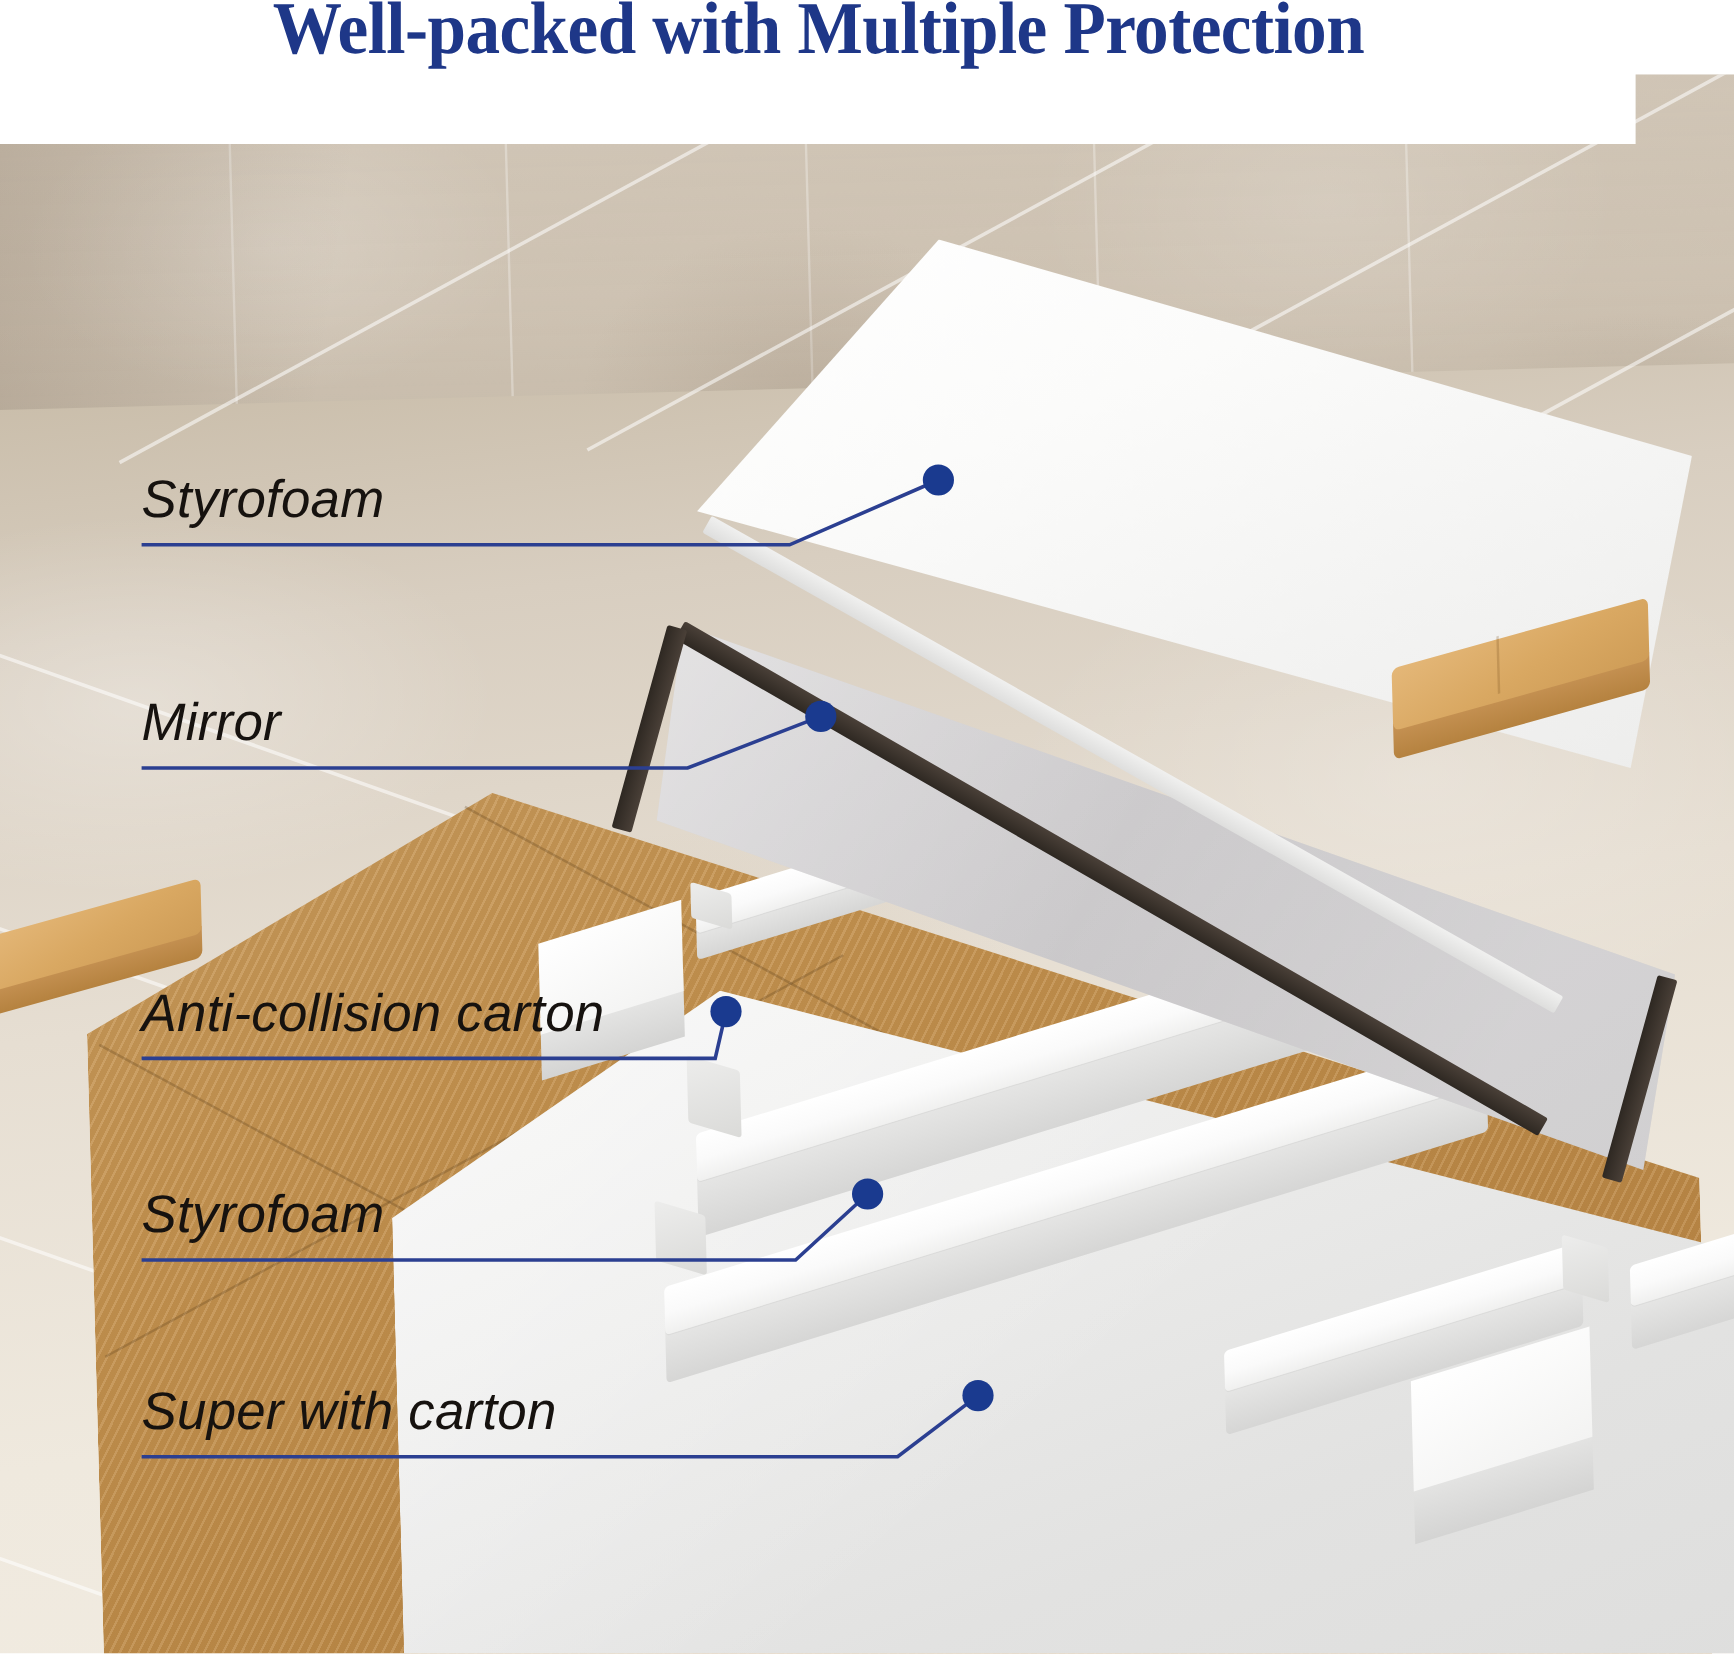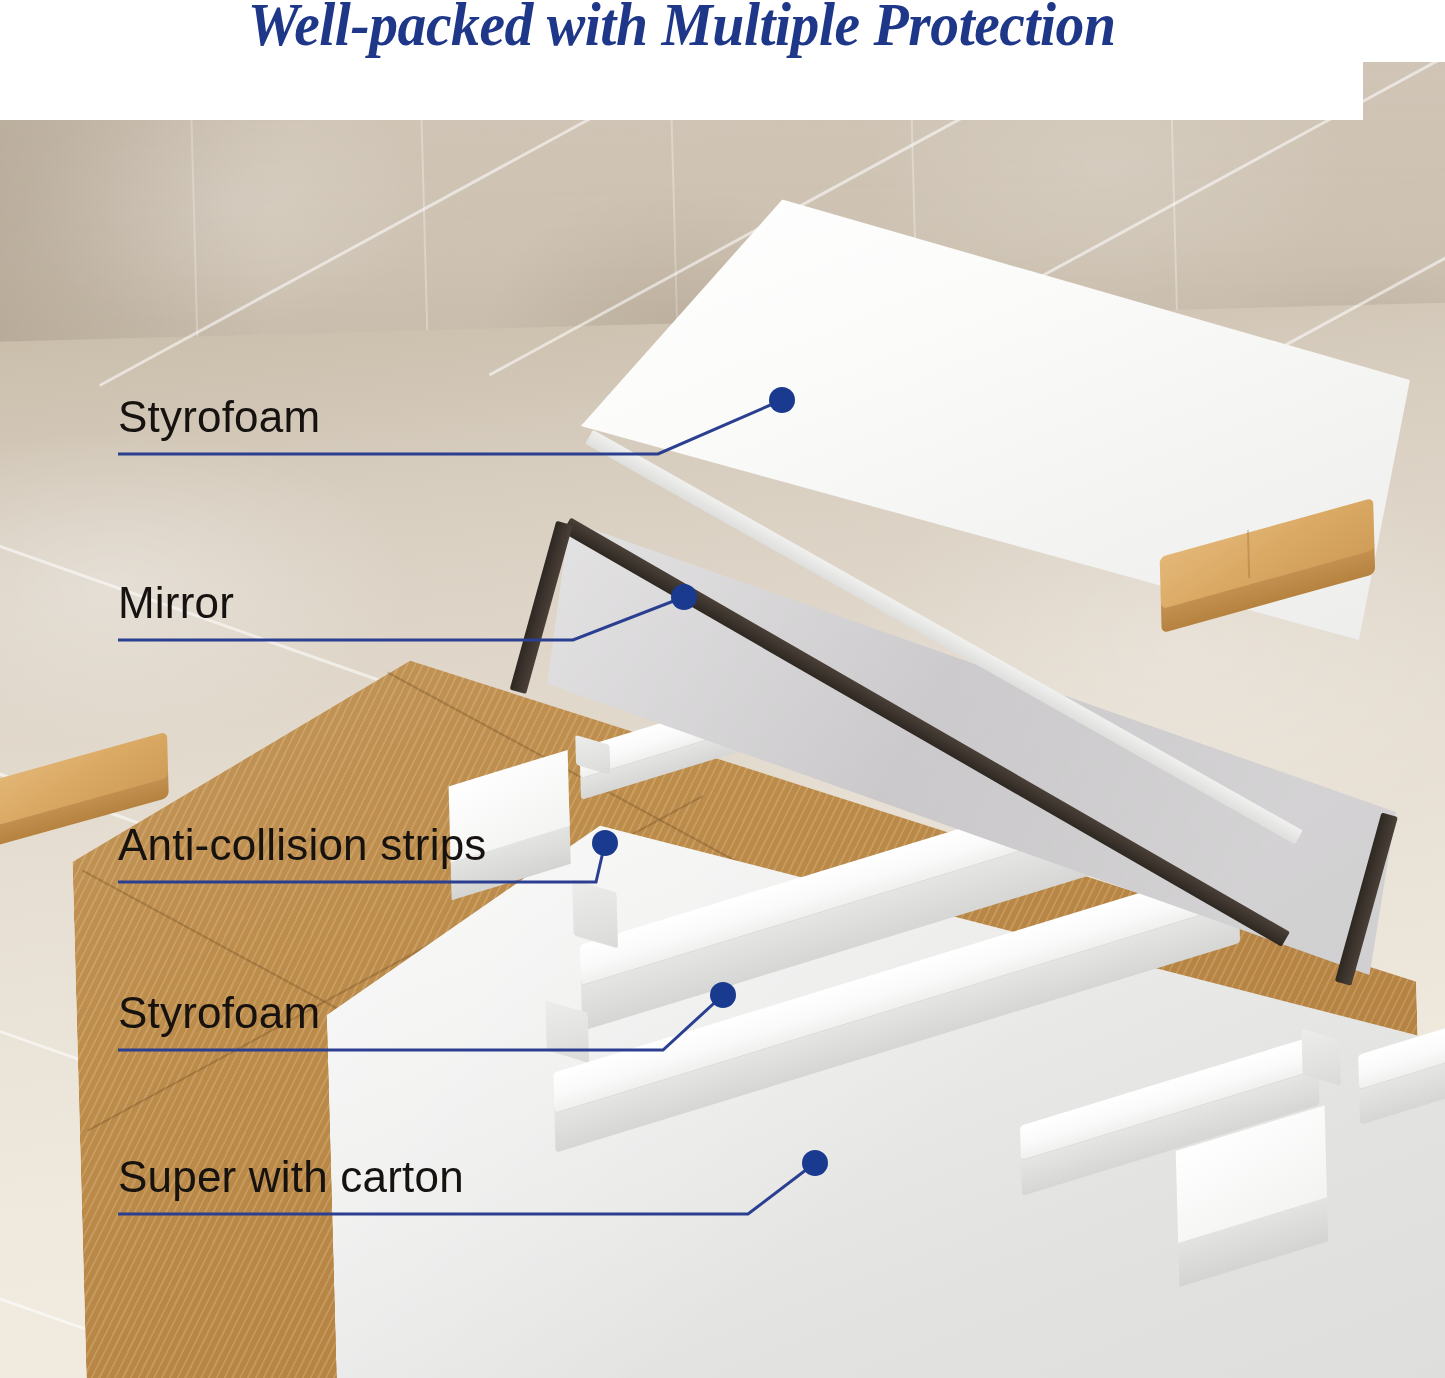--- a/index.html
+++ b/index.html
@@ -9,21 +9,21 @@
     position:relative;
     width:1445px;height:1378px;
     overflow:hidden;
     background:#ffffff;
   }
 
   
   .title-band{
     position:absolute;left:0;top:0;width:1363px;height:120px;
     background:#ffffff;z-index:60;
-    display:flex;align-items:flex-start;justify-content:center;font-style:italic;
+    display:flex;align-items:flex-start;justify-content:center;
   }
   .title-text{
     font-family:"Liberation Serif",serif;
     font-weight:bold;
     font-size:62px;
     line-height:64px;
     color:#1e3788;
     letter-spacing:-0.5px;
     transform:scaleX(0.93);
     transform-origin:center top;
@@ -217,20 +217,21 @@
   
   .callouts{position:absolute;left:0;top:0;width:1445px;height:1378px;z-index:70;}
   .callout-label{
     position:absolute;
     font-family:"Liberation Sans",sans-serif;
     font-size:44px;
     line-height:50px;
     color:#16120f;
     white-space:nowrap;
     letter-spacing:0.2px;
+    font-style:italic;
   }
   .leader{position:absolute;left:0;top:0;width:1445px;height:1378px;overflow:visible;}
 </style>
 </head>
 <body>
 
 <div class="stage">
 
   <div class="photo-clip">
     <div class="photo">
@@ -346,18 +347,18 @@
         <circle cx="684" cy="597" r="13" fill="#1a3a8f"></circle>
         <path d="M 118 882 L 596 882 L 605 843" fill="none" stroke="#2b3f91" stroke-width="3" stroke-linejoin="miter"></path>
         <circle cx="605" cy="843" r="13" fill="#1a3a8f"></circle>
         <path d="M 118 1050 L 663 1050 L 723 995" fill="none" stroke="#2b3f91" stroke-width="3" stroke-linejoin="miter"></path>
         <circle cx="723" cy="995" r="13" fill="#1a3a8f"></circle>
         <path d="M 118 1214 L 748 1214 L 815 1163" fill="none" stroke="#2b3f91" stroke-width="3" stroke-linejoin="miter"></path>
         <circle cx="815" cy="1163" r="13" fill="#1a3a8f"></circle>
       </svg>
   <div class="callout-label" style="left: 118px; top: 392px; color: rgb(22, 18, 15);">Styrofoam</div>
       <div class="callout-label" style="left: 118px; top: 578px; color: rgb(22, 18, 15);">Mirror</div>
-      <div class="callout-label" style="left: 118px; top: 820px; color: rgb(22, 18, 15);">Anti-collision strips</div>
+      <div class="callout-label" style="left: 118px; top: 820px; color: rgb(22, 18, 15);">Anti-collision carton</div>
       <div class="callout-label" style="left: 118px; top: 988px; color: rgb(22, 18, 15);">Styrofoam</div>
       <div class="callout-label" style="left: 118px; top: 1152px; color: rgb(22, 18, 15);">Super with carton</div>
     </div>
 
 </div>
 
 </body></html>

